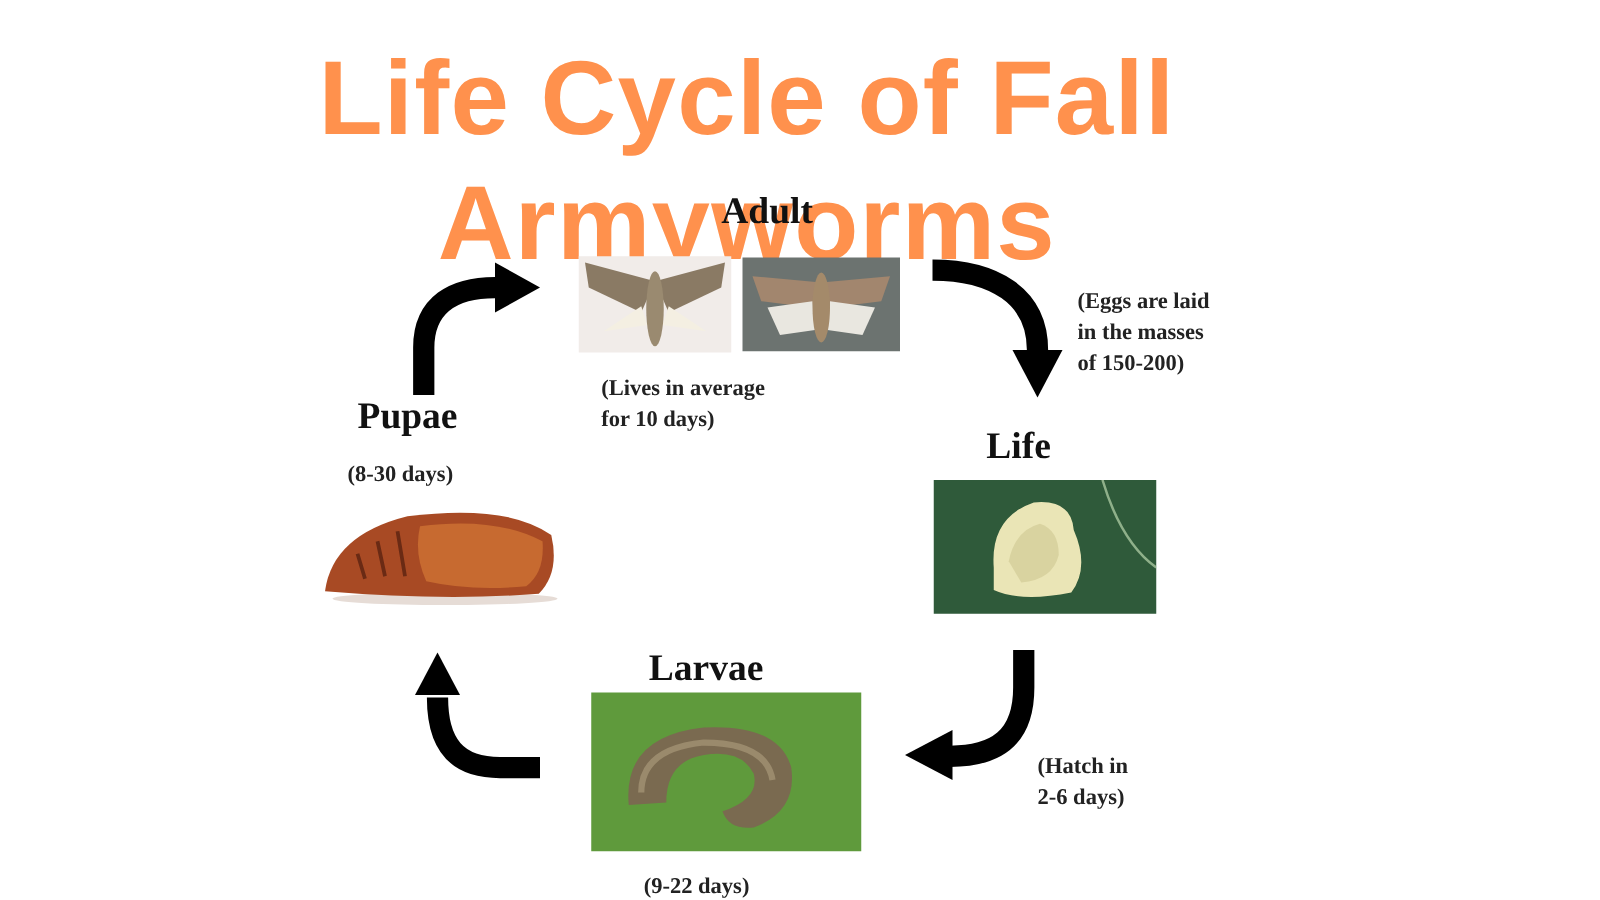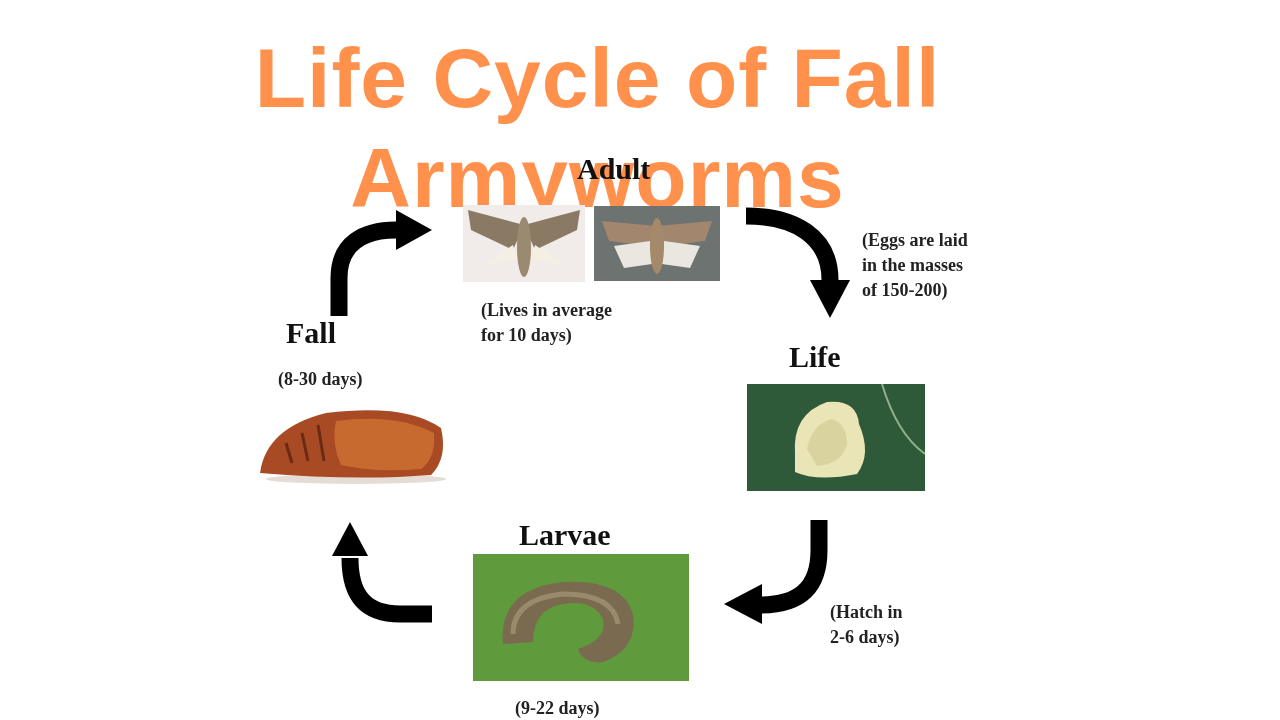--- a/index.html
+++ b/index.html
@@ -74,21 +74,21 @@
     <path d="M40 80 Q40 45 90 40 Q140 40 145 70" stroke="#9a8a6c" stroke-width="5" fill="none"></path>
   </svg>
 </div>
 <div class="note" style="left:515px; top:696px;">(9-22 days)</div>
 
 <svg class="arrow" style="left:330px; top:520px;" width="104" height="106" viewBox="0 0 104 106">
   <path d="M102 94 L70 94 C35 94 20 75 20 38" fill="none" stroke="#000" stroke-width="17"></path>
   <path d="M2 36 L38 36 L20 2 Z" fill="#000"></path>
 </svg>
 
-<div class="stage-title" style="left:286px; top:316px;">Fall</div>
+<div class="stage-title" style="left:286px; top:316px;">Pupae</div>
 <div class="note" style="left:278px; top:367px;">(8-30 days)</div>
 <div class="photo" style="left:256px; top:403px; width:192px; height:82px;">
   <svg width="192" height="82" viewBox="0 0 192 82">
     <ellipse cx="100" cy="76" rx="90" ry="5" fill="#e6dcd6"></ellipse>
     <path d="M4 70 Q10 25 70 10 Q150 0 185 25 Q192 55 175 72 Q100 78 4 70 Z" fill="#a84a24"></path>
     <path d="M80 18 Q140 10 178 30 Q180 55 165 66 Q120 70 85 62 Q75 40 80 18 Z" fill="#c76a30"></path>
     <path d="M30 40 L36 60 M46 30 L52 58 M62 22 L68 58" stroke="#6a2a14" stroke-width="3"></path>
   </svg>
 </div>
 

